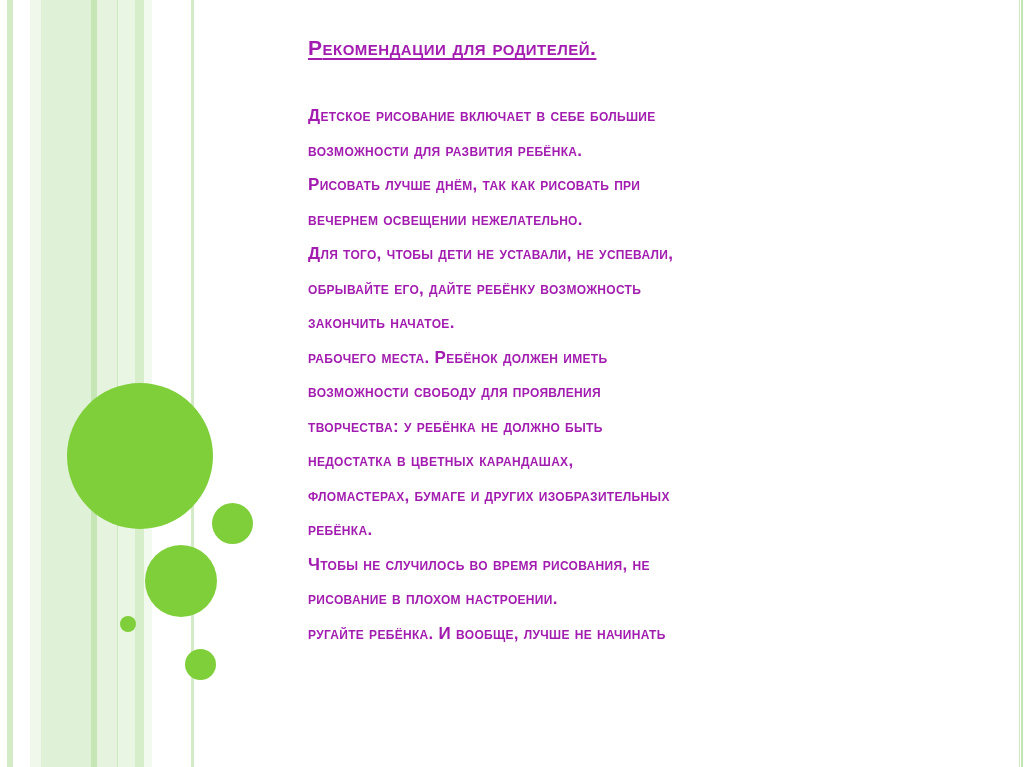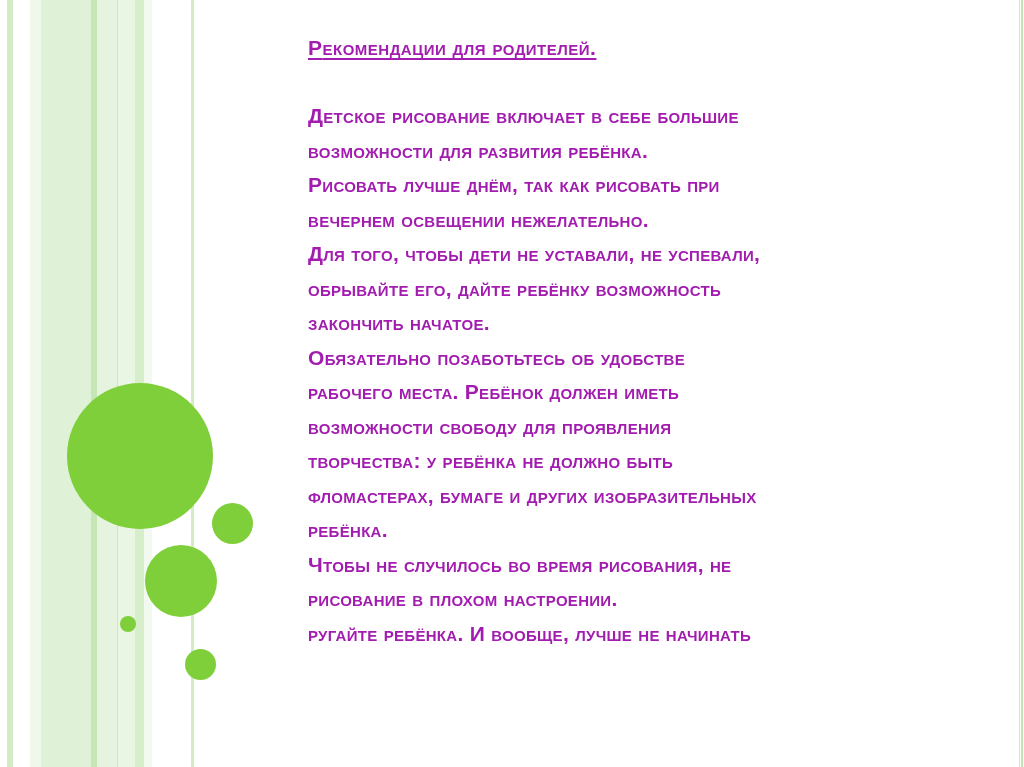--- a/index.html
+++ b/index.html
@@ -19,21 +19,21 @@
   .title {
     font-family: "Liberation Sans", sans-serif;
     font-weight: bold; font-size: 21px; letter-spacing: 0.5px;
     text-decoration: underline; text-underline-offset: 3px;
     margin: 0; line-height: 40px; font-variant: small-caps;
     text-transform: lowercase;
   }
   .title::first-letter { text-transform: uppercase; }
   .para-block { margin-top: 31px; }
   .line {
-    font-weight: bold; font-size: 21px; line-height: 34.5px;
+    font-weight: bold; font-size: 17px; line-height: 34.5px;
     font-variant: small-caps; letter-spacing: 0.3px;
     white-space: nowrap;
   }
 </style>
 </head>
 <body>
 
 <div class="stripe" style="left:7px;width:6px;background:#d3ecc6;"></div>
 <div class="stripe" style="left:30px;width:11px;background:#f0f8ec;"></div>
 <div class="stripe" style="left:41px;width:50px;background:#dff1d6;"></div>
@@ -57,23 +57,23 @@
 <div class="content">
   <h1 class="title">Рекомендации для родителей.</h1>
   <div class="para-block">
     <div class="line">Детское рисование включает в себе большие</div>
     <div class="line">возможности для развития ребёнка.</div>
     <div class="line">Рисовать лучше днём, так как рисовать при</div>
     <div class="line">вечернем освещении нежелательно.</div>
     <div class="line">Для того, чтобы дети не уставали, не успевали,</div>
     <div class="line">обрывайте его, дайте ребёнку возможность</div>
     <div class="line">закончить начатое.</div>
-    <div class="line">Обязательно позаботьтесь об удобстве</div>
     <div class="line">рабочего места. Ребёнок должен иметь</div>
     <div class="line">возможности свободу для проявления</div>
     <div class="line">творчества: у ребёнка не должно быть</div>
+    <div class="line">недостатка в цветных карандашах,</div>
     <div class="line">фломастерах, бумаге и других изобразительных</div>
     <div class="line">ребёнка.</div>
     <div class="line">Чтобы не случилось во время рисования, не</div>
     <div class="line">рисование в плохом настроении.</div>
     <div class="line">ругайте ребёнка. И вообще, лучше не начинать</div>
   </div>
 </div>
 
 </body></html>

